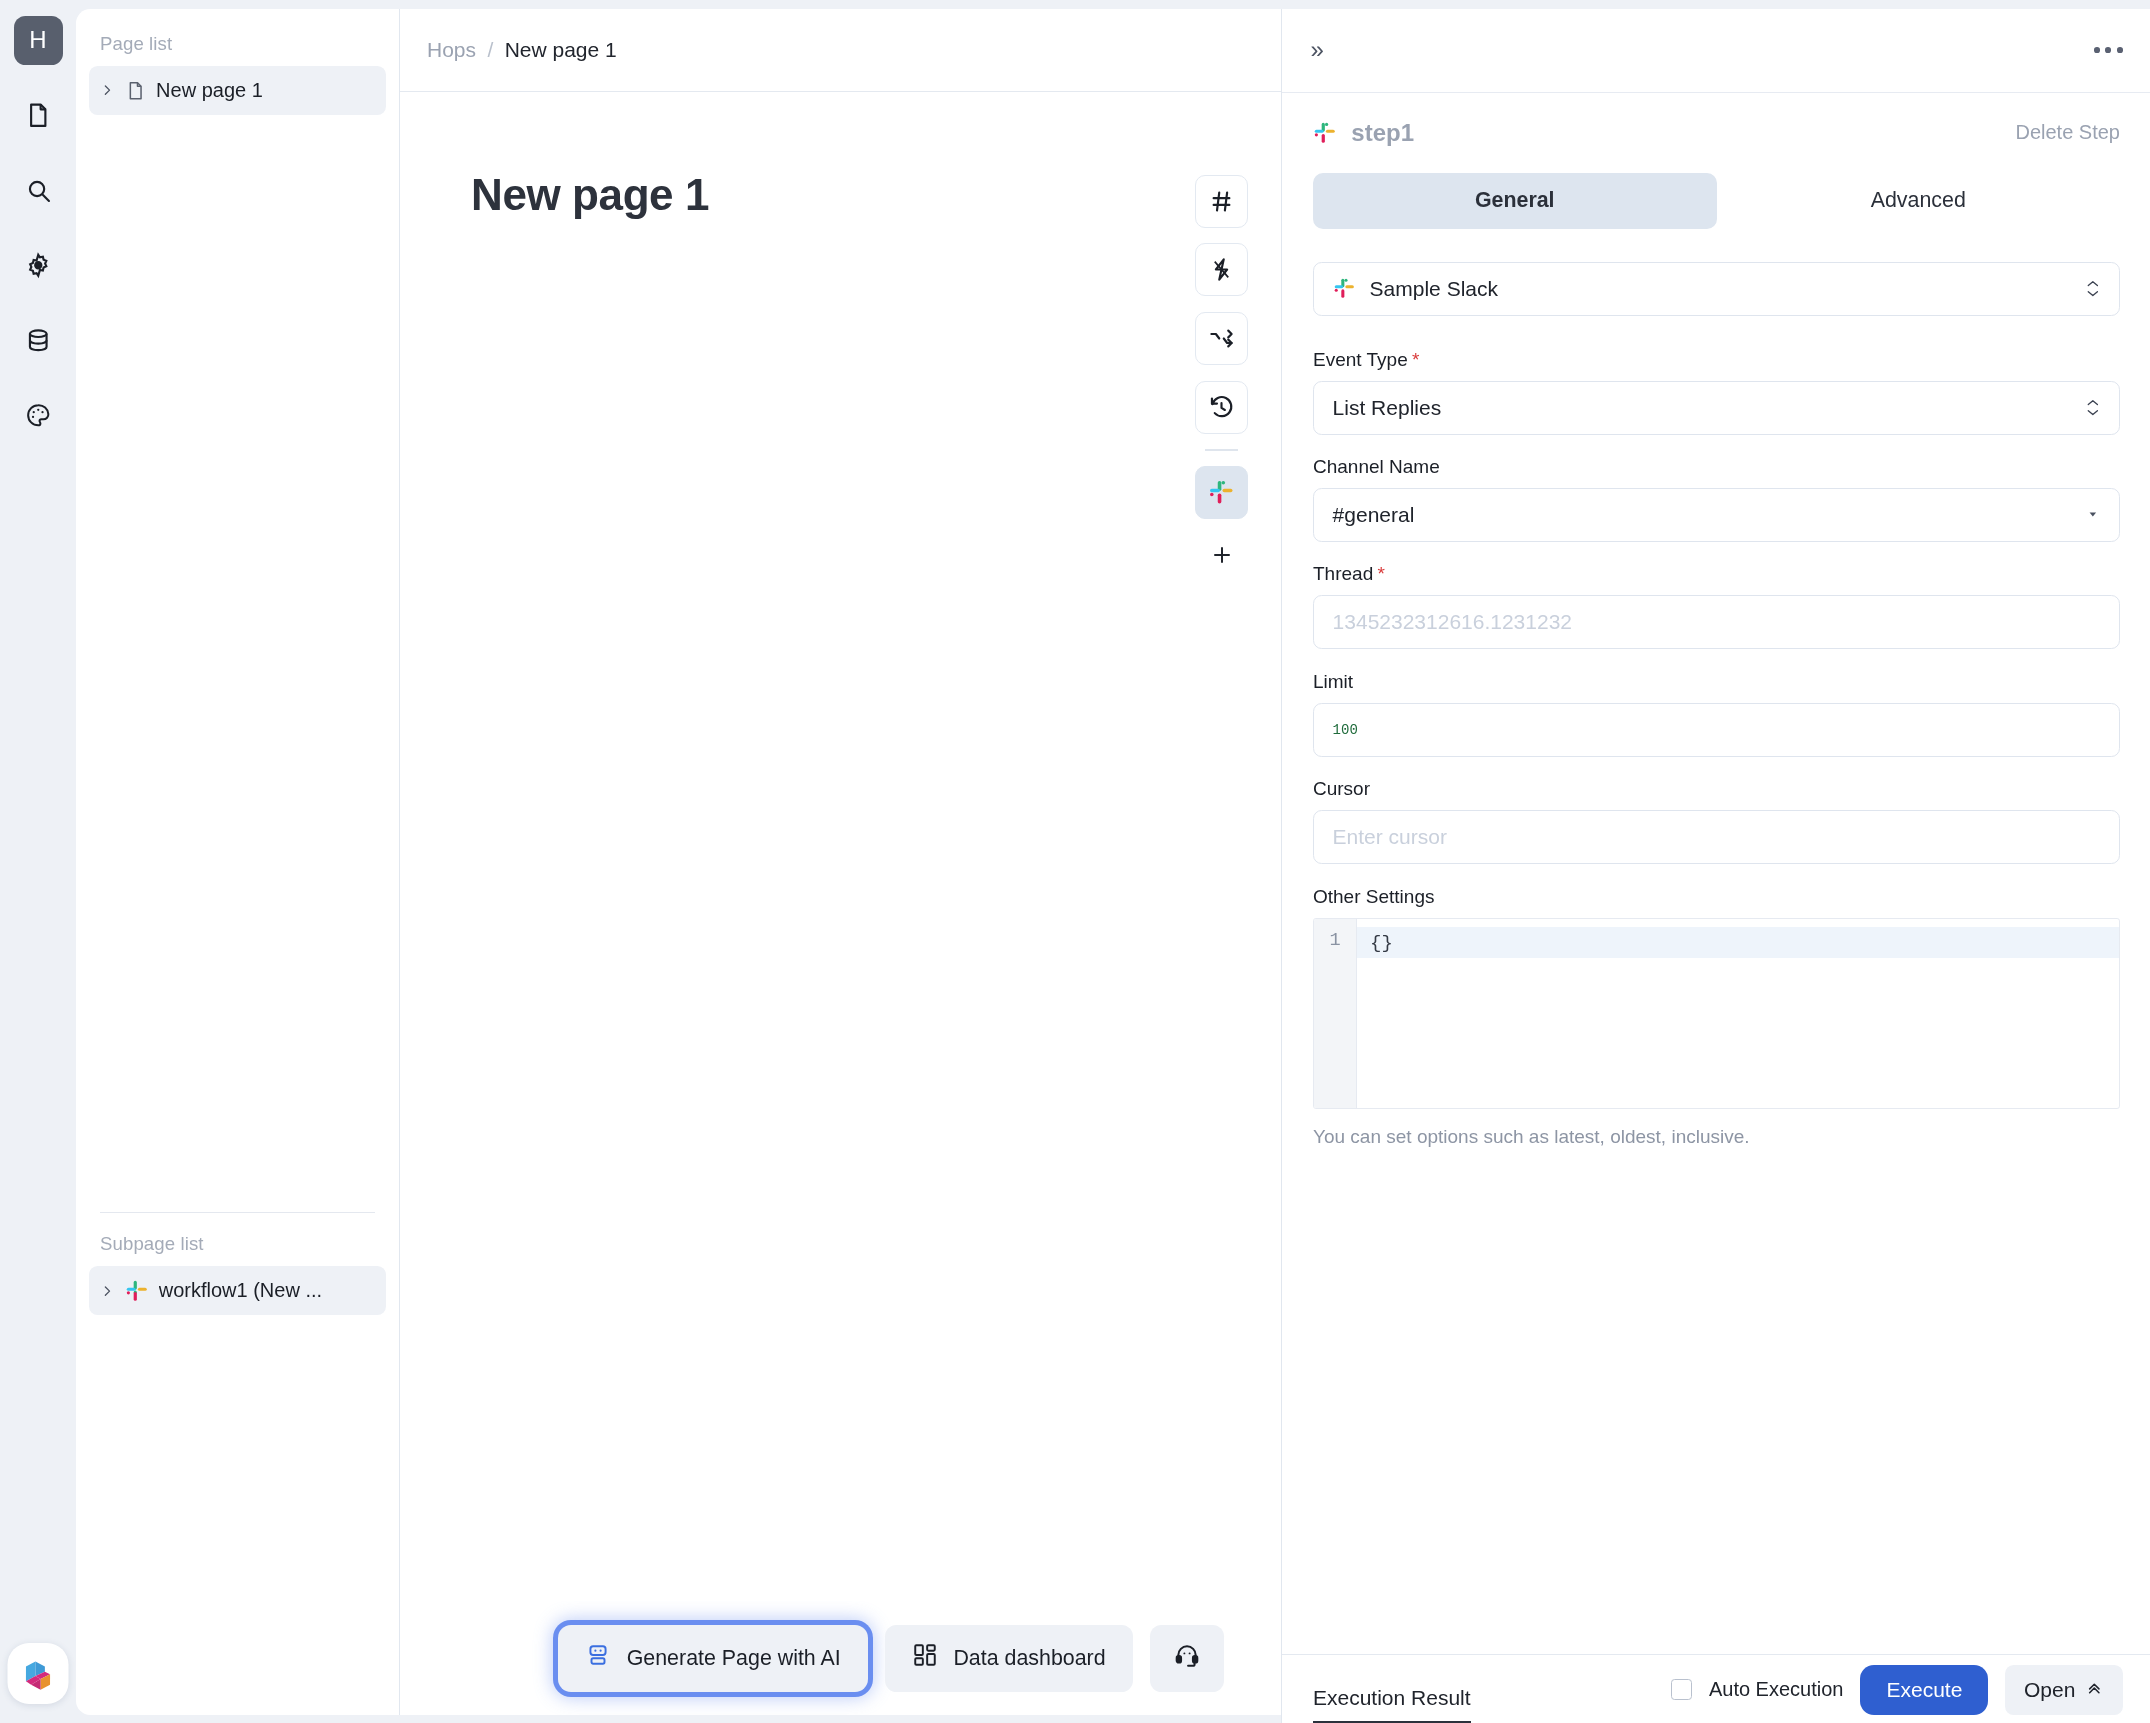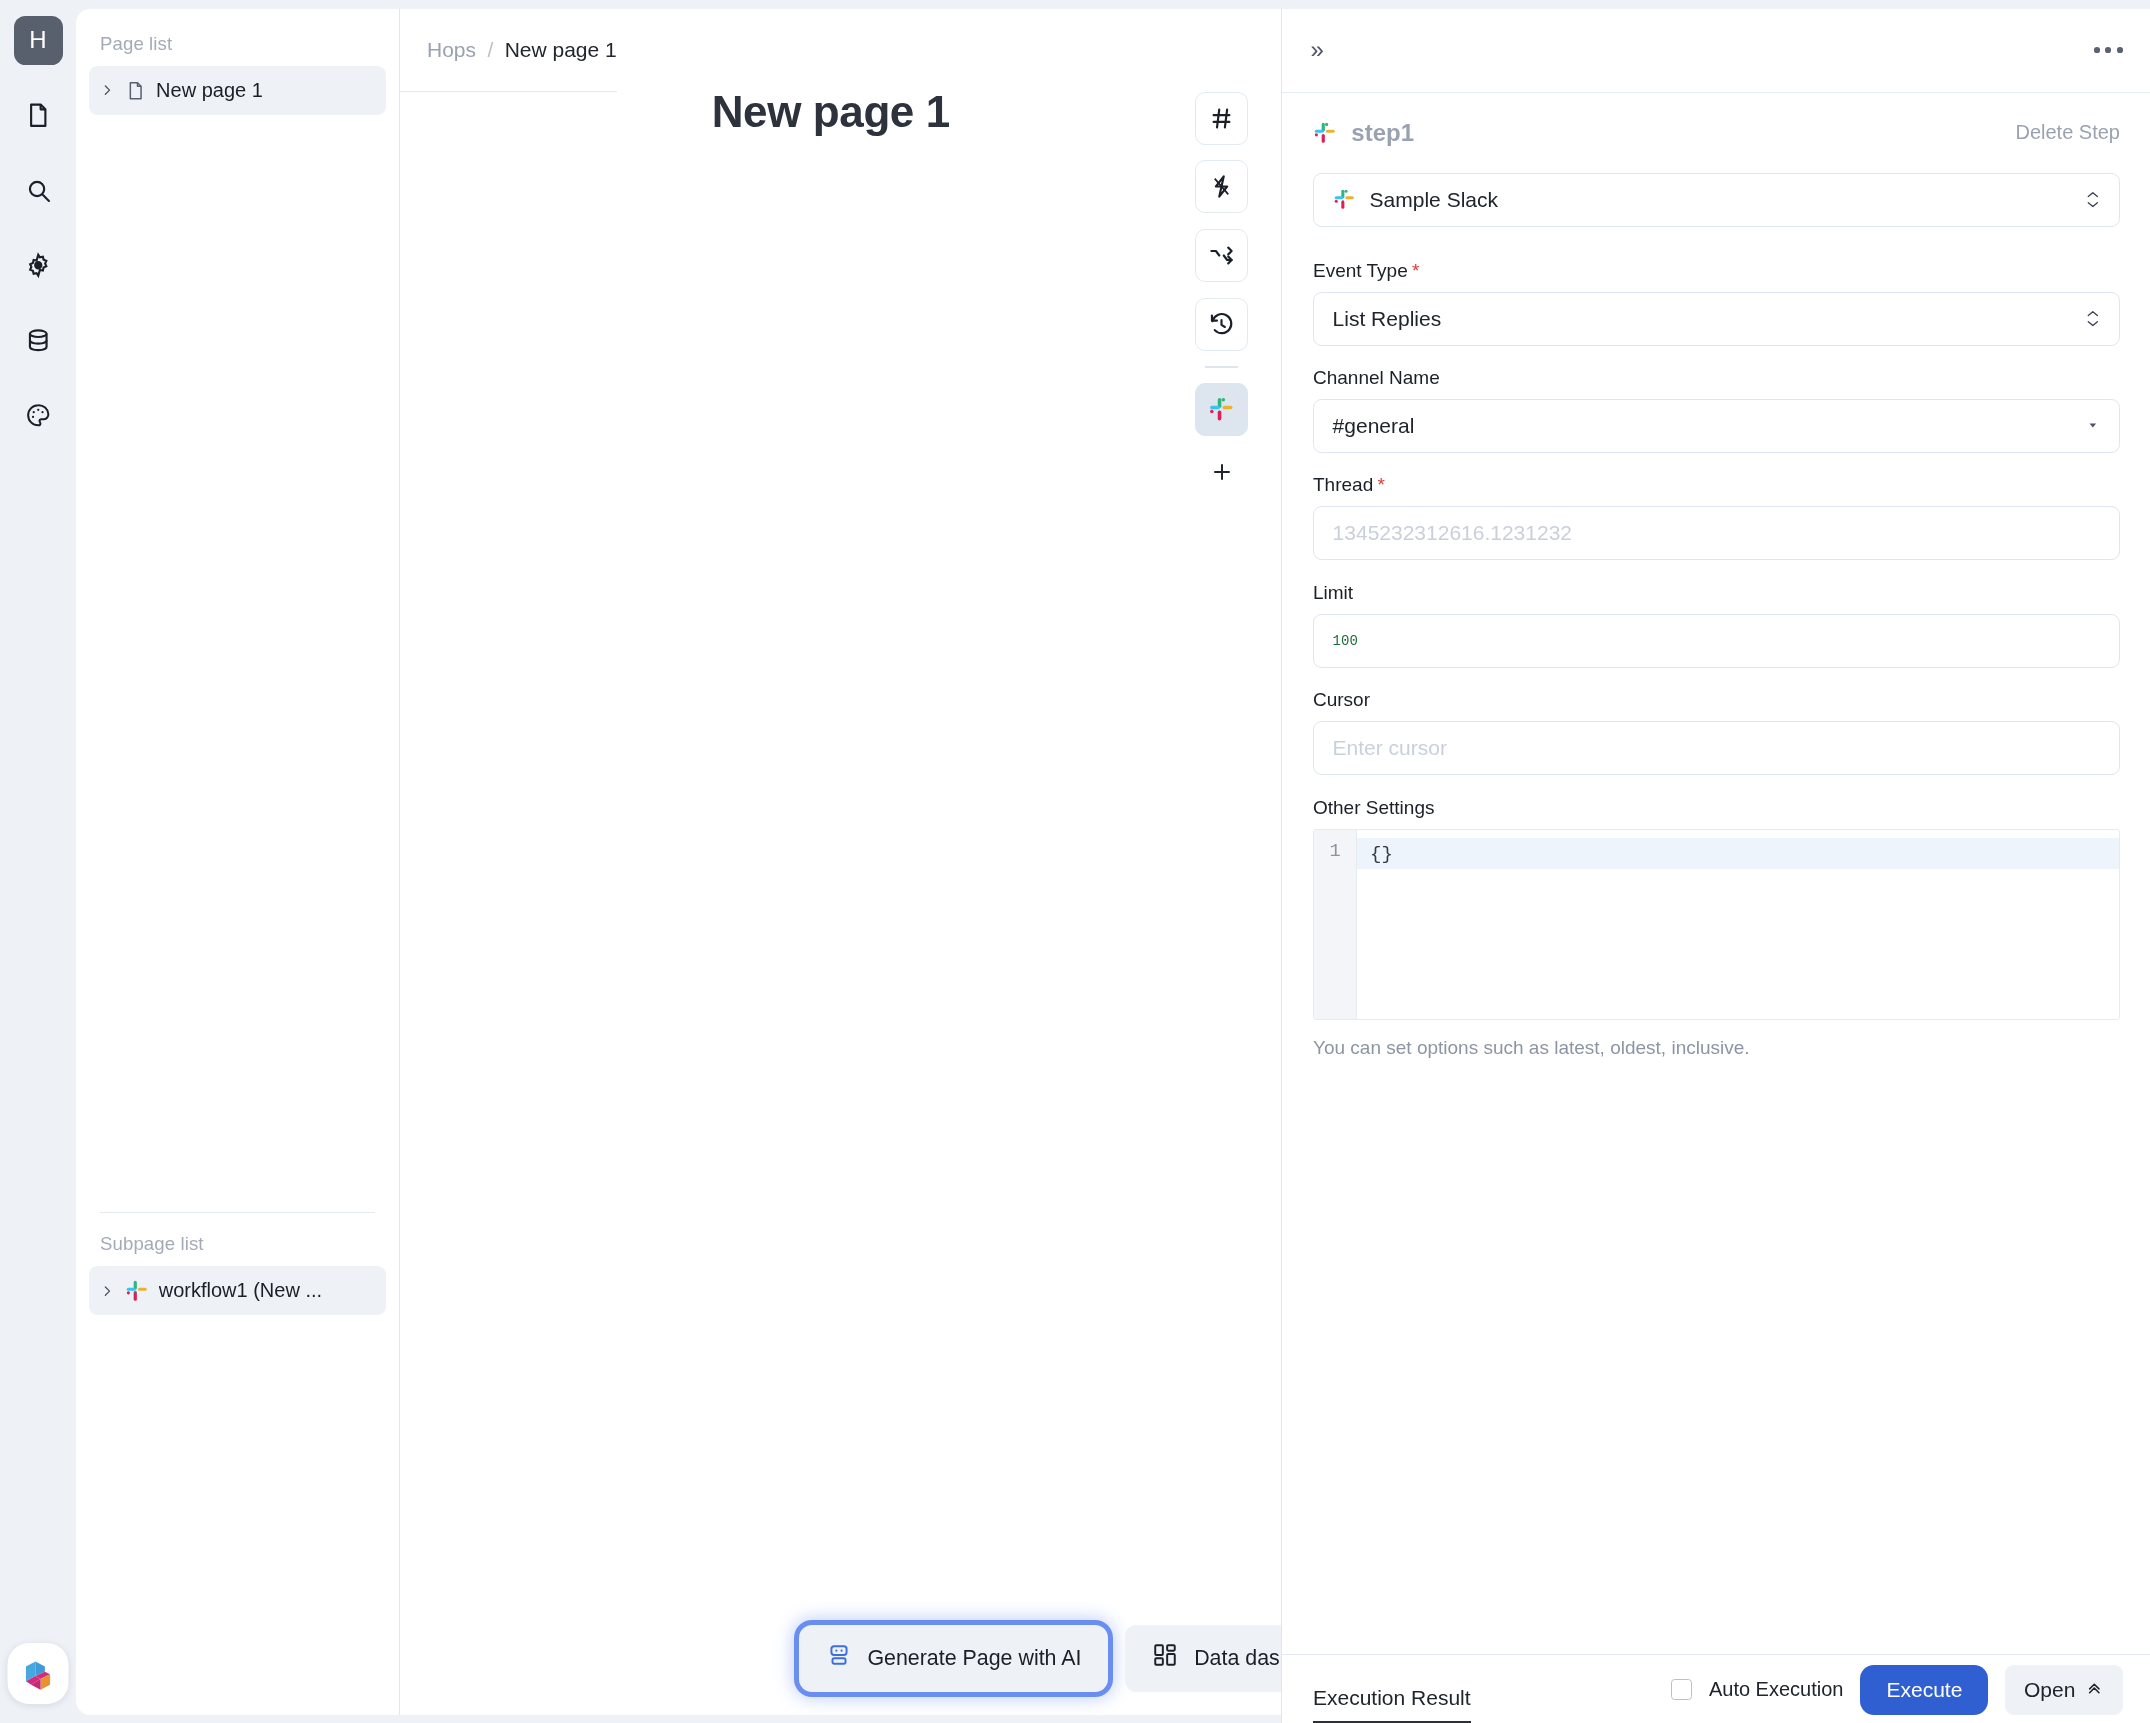--- a/index.html
+++ b/index.html
@@ -73,22 +73,22 @@
   .divider-h { height: 0.7px; background: #e4e8ef; margin: 0 24px; }
   .slack-ic { width: 24px; height: 24px; flex: 0 0 24px; }
   .ellipsis-text { overflow: hidden; white-space: nowrap; text-overflow: clip; }
 
   
   .canvas {
     flex: 1 1 auto;
     margin: 8.6px 0 8.6px 0;
     background: #ffffff;
     border-left: 1.4px solid #e1e7ef;
-    display: flex; flex-direction: row;
-    position: relative; min-width: 0; gap: 24px;
+    display: flex; flex-direction: column;
+    position: relative; min-width: 0;
   }
   .breadcrumb {
     height: 83px; display: flex; align-items: center;
     padding-left: 27px; gap: 11.4px; font-size: 21px;
     border-bottom: 1.4px solid #e4e9f0;
   }
   .bc-muted { color: #9aa2b1; }
   .bc-sep { color: #b9c0cc; }
   .bc-cur { color: #22262e; }
   .canvas-body { flex: 1 1 auto; position: relative; }
@@ -458,20 +458,24 @@
             <rect x="27" y="4" width="7.2" height="7.2" rx="3.6" fill="#2eb67d"></rect>
           </svg>
         </span>
         <span class="step-name">step1</span>
       </div>
       <span class="del-step">Delete Step</span>
     </div>
 
     <div class="rp-form">
 
+      <div class="tabs">
+        <div class="tab active">General</div>
+        <div class="tab">Advanced</div>
+      </div>
 
       <div class="connector-row">
         <div class="ctrl">
           <span class="left">
             <span class="slack-ic">
               <svg viewBox="0 0 54 54" width="23" height="23">
                 <rect x="19.5" y="4" width="7.2" height="20" rx="3.6" fill="#2eb67d"></rect>
                 <rect x="4" y="19.5" width="20" height="7.2" rx="3.6" fill="#36c5f0"></rect>
                 <rect x="19.5" y="29" width="7.2" height="20" rx="3.6" fill="#e01e5a"></rect>
                 <rect x="29" y="19.5" width="20" height="7.2" rx="3.6" fill="#ecb22e"></rect>

